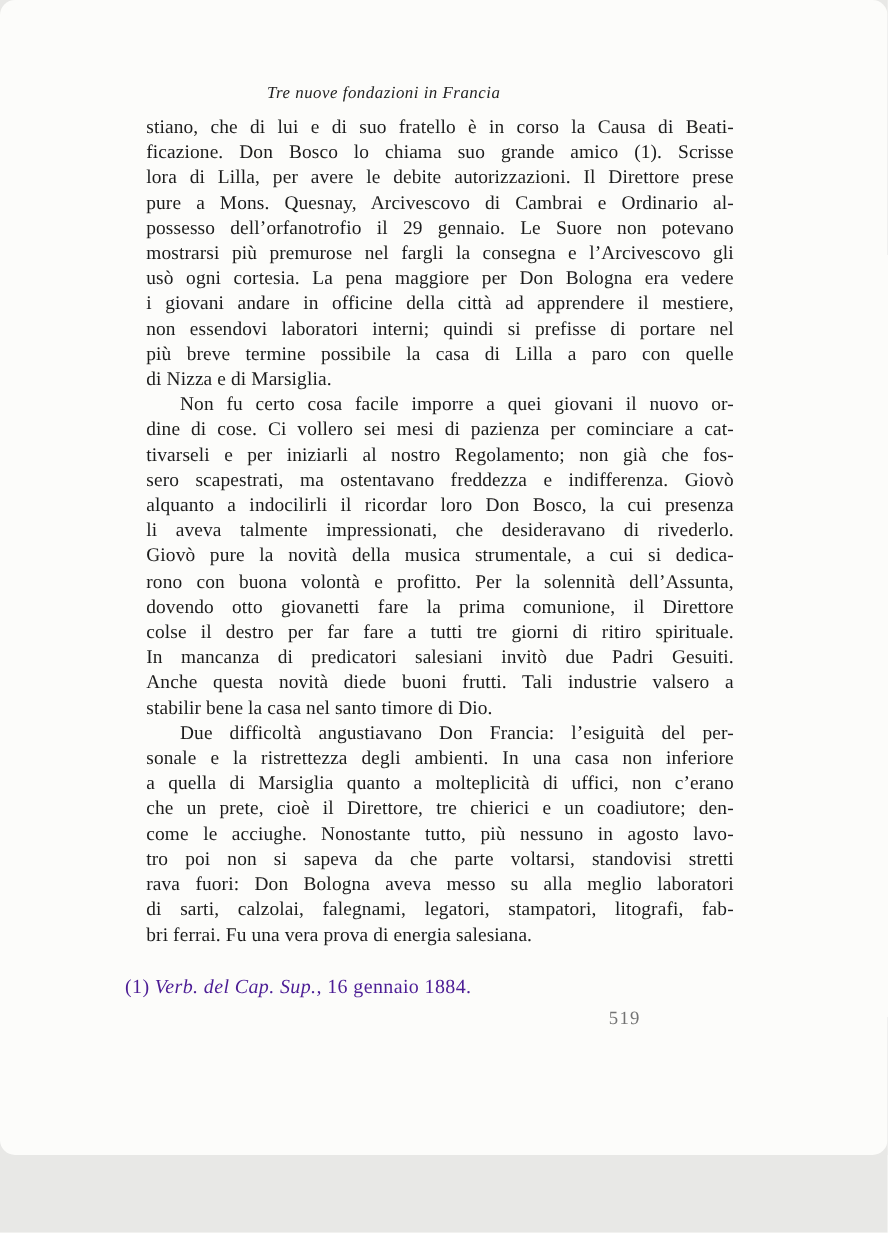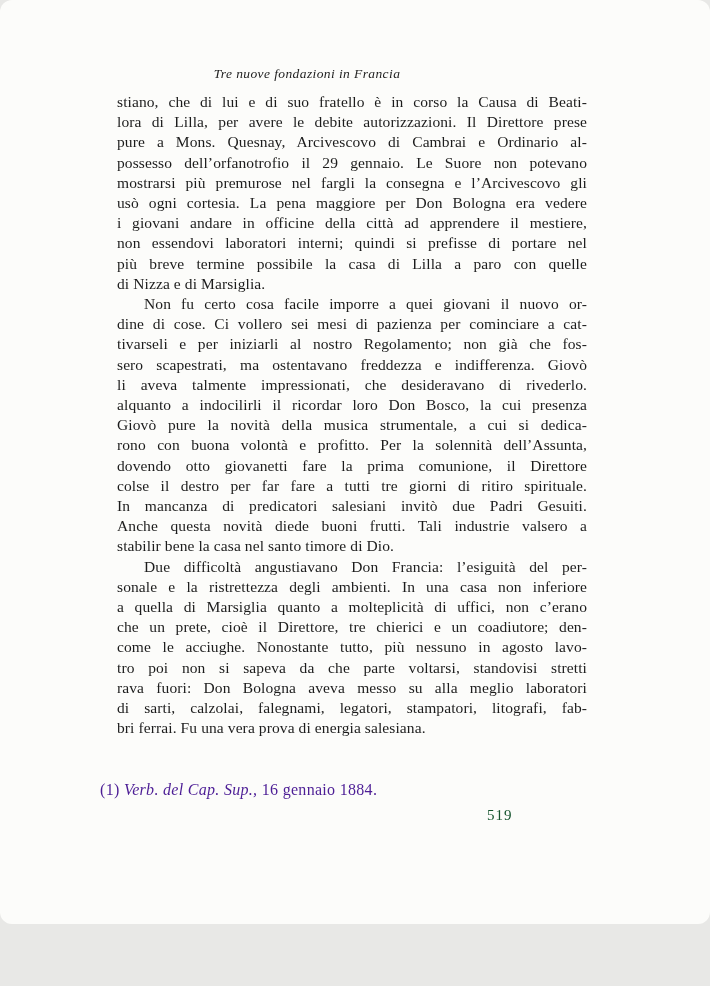--- a/index.html
+++ b/index.html
@@ -44,52 +44,53 @@
     font-size:16px;
     letter-spacing:0.3px;
     color:#4c1d95;
   }
   .footnote .src { font-style:italic; }
   .page-number {
     position:absolute;
     top:807px; left:487px;
     font-size:15px;
     letter-spacing:1px;
-    color:#14532d;
+    color:#737373;
   }
 </style>
 </head>
 <body>
 
 <div class="page">
 
   <div class="running-header">Tre nuove fondazioni in Francia</div>
 
   <div class="body-text">
 
     <div class="paragraph">
       <div class="line">stiano, che di lui e di suo fratello è in corso la Causa di Beati-</div>
+      <div class="line">ficazione. Don Bosco lo chiama suo grande amico (1). Scrisse</div>
       <div class="line">lora di Lilla, per avere le debite autorizzazioni. Il Direttore prese</div>
       <div class="line">pure a Mons. Quesnay, Arcivescovo di Cambrai e Ordinario al-</div>
       <div class="line">possesso dell’orfanotrofio il 29 gennaio. Le Suore non potevano</div>
       <div class="line">mostrarsi più premurose nel fargli la consegna e l’Arcivescovo gli</div>
       <div class="line">usò ogni cortesia. La pena maggiore per Don Bologna era vedere</div>
       <div class="line">i giovani andare in officine della città ad apprendere il mestiere,</div>
       <div class="line">non essendovi laboratori interni; quindi si prefisse di portare nel</div>
       <div class="line">più breve termine possibile la casa di Lilla a paro con quelle</div>
       <div class="line end">di Nizza e di Marsiglia.</div>
     </div>
 
     <div class="paragraph">
       <div class="line indent">Non fu certo cosa facile imporre a quei giovani il nuovo or-</div>
       <div class="line">dine di cose. Ci vollero sei mesi di pazienza per cominciare a cat-</div>
       <div class="line">tivarseli e per iniziarli al nostro Regolamento; non già che fos-</div>
       <div class="line">sero scapestrati, ma ostentavano freddezza e indifferenza. Giovò</div>
+      <div class="line">alquanto a indocilirli il ricordar loro Don Bosco, la cui presenza</div>
       <div class="line">li aveva talmente impressionati, che desideravano di rivederlo.</div>
-      <div class="line">alquanto a indocilirli il ricordar loro Don Bosco, la cui presenza</div>
       <div class="line">Giovò pure la novità della musica strumentale, a cui si dedica-</div>
       <div class="line">rono con buona volontà e profitto. Per la solennità dell’Assunta,</div>
       <div class="line">dovendo otto giovanetti fare la prima comunione, il Direttore</div>
       <div class="line">colse il destro per far fare a tutti tre giorni di ritiro spirituale.</div>
       <div class="line">In mancanza di predicatori salesiani invitò due Padri Gesuiti.</div>
       <div class="line">Anche questa novità diede buoni frutti. Tali industrie valsero a</div>
       <div class="line end">stabilir bene la casa nel santo timore di Dio.</div>
     </div>
 
     <div class="paragraph">

